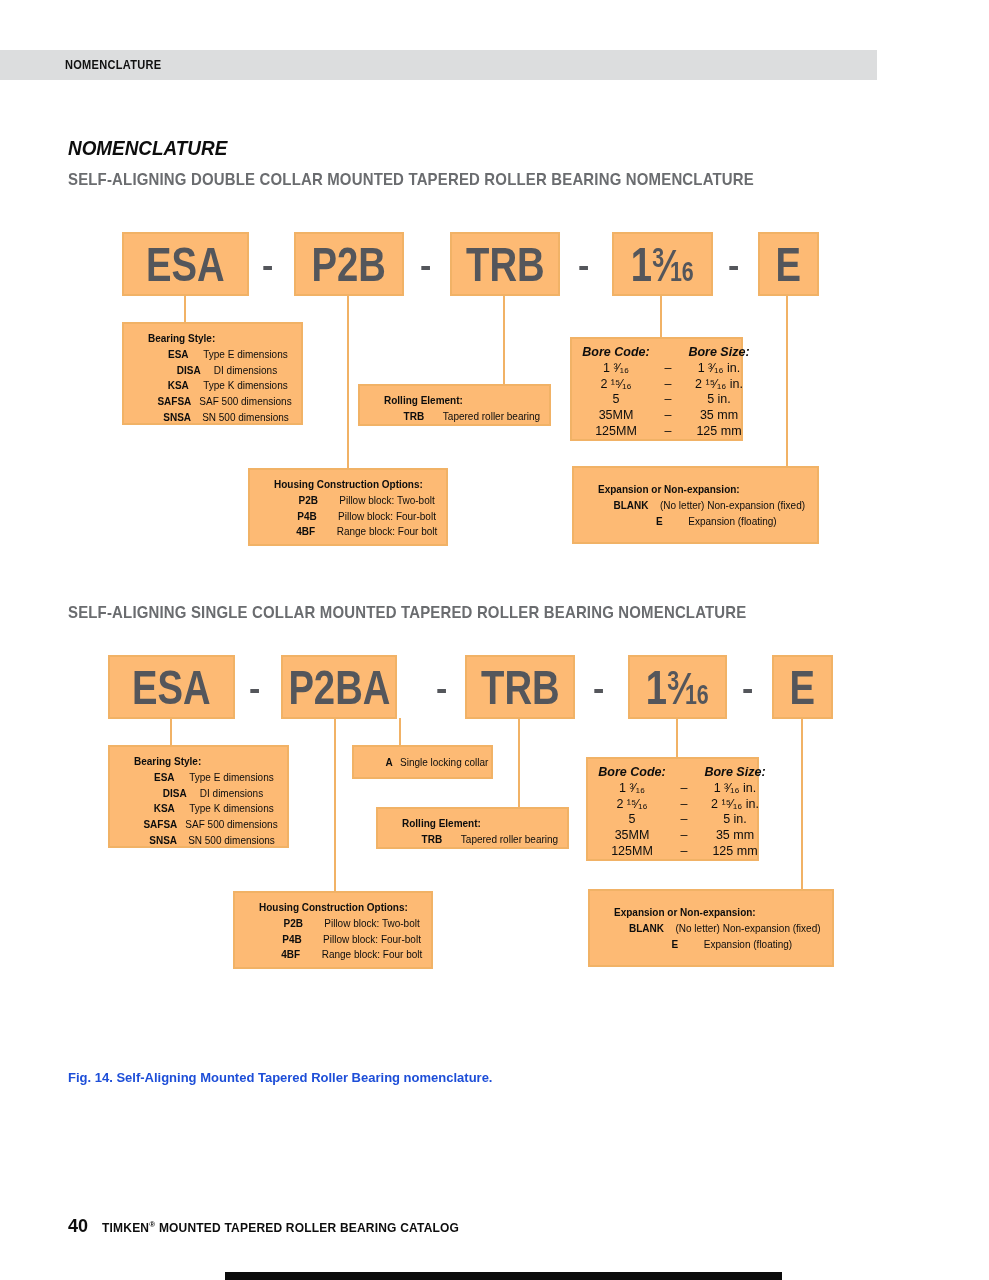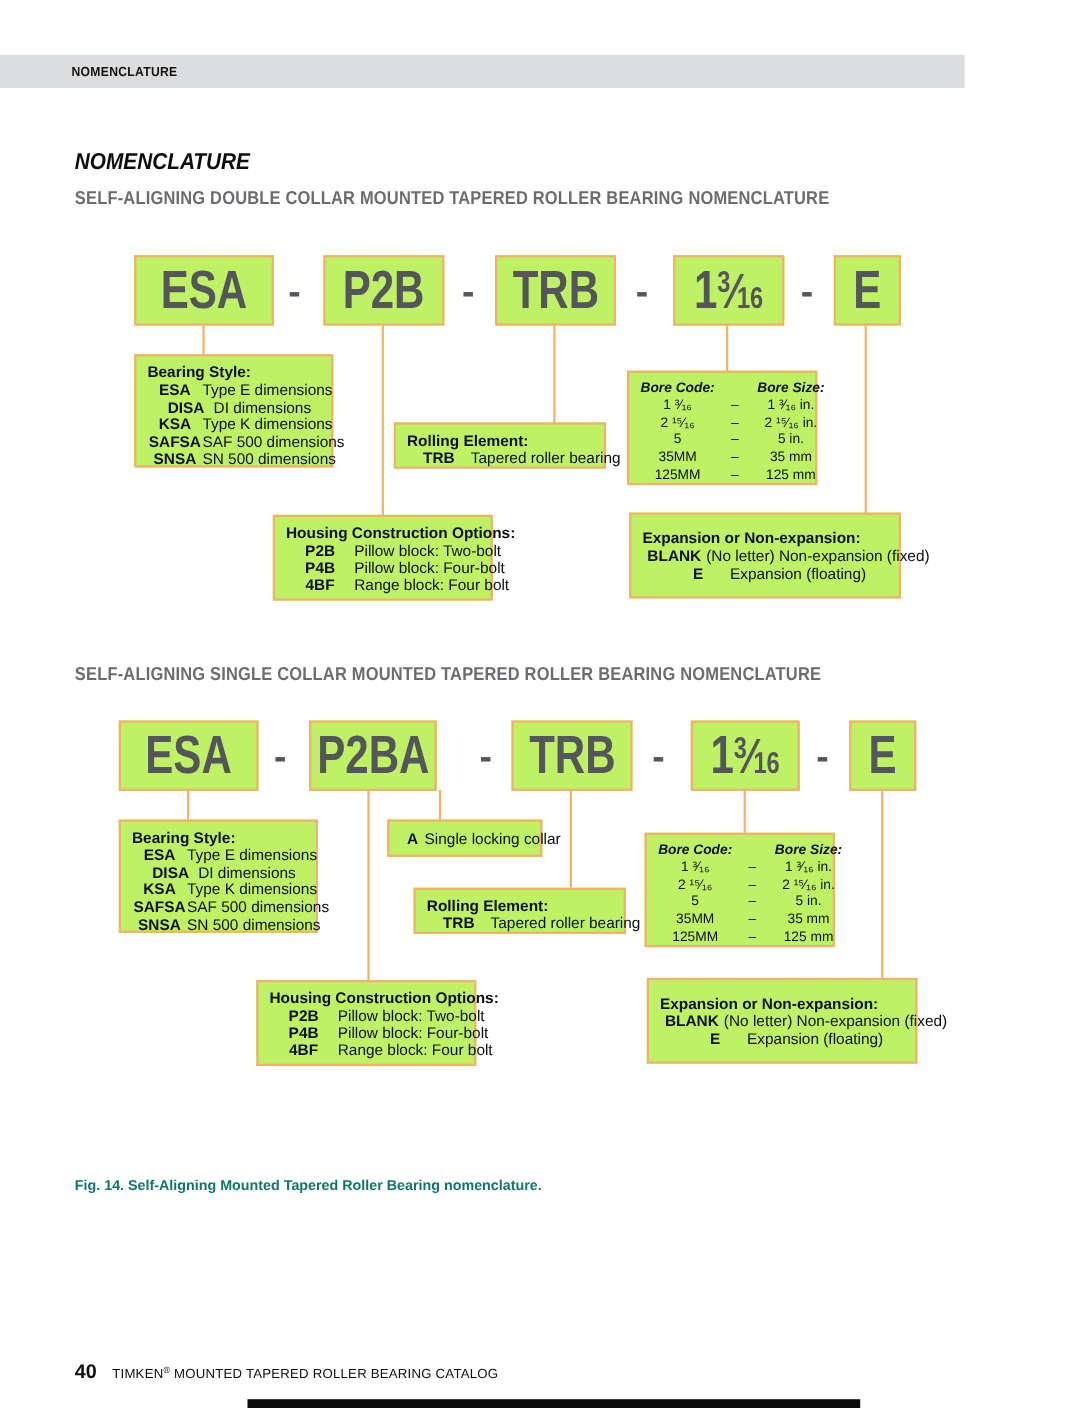--- a/index.html
+++ b/index.html
@@ -17,46 +17,46 @@
   .hdr-gray { position:absolute; left:0; top:50px; width:877px; height:30px; background:#dcddde;
               display:flex; align-items:center; }
   .hdr-crumb { color:#111111; font-weight:bold; font-size:12px; margin-left:65px;
                transform:scaleX(0.92); transform-origin:left center; letter-spacing:0.3px; }
   
   .sec-nomen { position:absolute; left:68px; top:136px; font-size:21px; font-weight:bold; font-style:italic;
                color:#0d0d0d; transform:scaleX(0.9); transform-origin:left center; }
   .sec-sub { position:absolute; left:68px; font-size:17px; font-weight:bold; color:#6a6c6f;
              transform:scaleX(0.88); transform-origin:left center; white-space:nowrap; letter-spacing:0.2px; }
   
-  .obox { position:absolute; background:#bef264; border:2px solid #f1b266; z-index:2; }
+  .obox { position:absolute; background:#fdba74; border:2px solid #f1b266; z-index:2; }
   .bigbox { display:flex; align-items:center; justify-content:center; }
   .bigcode { font-weight:bold; font-size:49px; color:#54565b; transform:scaleX(0.78);
              transform-origin:center; white-space:nowrap; line-height:1; }
   .fnum { font-size:56%; vertical-align:0.52em; }
   .fsl  { font-size:92%; }
   .fden { font-size:56%; vertical-align:0em; }
   .bigdash { position:absolute; z-index:2; color:#54565b; font-weight:bold; font-size:34px; line-height:1; }
   
   .vline { position:absolute; width:2px; background:#f1b266; z-index:1; }
   
-  .ann { padding:7px 8px 4px 10px; font-size:14px; color:#0d0d0d; line-height:15.8px; }
+  .ann { padding:7px 8px 4px 24px; font-size:10px; color:#0d0d0d; line-height:15.8px; }
   .ann-title { font-weight:bold; white-space:nowrap; }
   .ann-row { white-space:nowrap;text-align:center; }
   .ann-code { display:inline-block; font-weight:bold; }
   .w50 { width:50px; } .w58 { width:58px; } .w62 { width:62px; } .w22 { width:22px; }
   .ann-desc { }
   
   .bore { padding:6px 4px 4px 6px; font-size:12.5px; line-height:15.8px; color:#0d0d0d; }
   .bore-grid { display:grid; grid-template-columns:76px 28px 74px; }
   .bore-grid > span { text-align:center; white-space:nowrap; }
   .bore-head { font-weight:bold;font-style:italic; }
-  .caption { position:absolute; left:68px; top:1070px; font-size:13px; font-weight:bold; color:#0f766e; }
+  .caption { position:absolute; left:68px; top:1070px; font-size:13px; font-weight:bold; color:#1d4ed8; }
   .footer { position:absolute; left:68px; top:1216px; display:flex; align-items:baseline; }
-  .footer-num { font-size:18px; font-weight:bold; color:#0d0d0d;margin-top:21px; }
-  .footer-cat { font-size:12px; font-weight:normal; color:#0d0d0d; margin-left:14px; letter-spacing:0.2px; }
+  .footer-num { font-size:18px; font-weight:bold; color:#0d0d0d; }
+  .footer-cat { font-size:12px; font-weight:bold; color:#0d0d0d; margin-left:14px; letter-spacing:0.2px; }
   .reg { font-size:8px; vertical-align:super; }
   .bottom-bar { position:absolute; left:225px; top:1272px; width:557px; height:8px; background:#0b0b0b; }
 </style>
 </head>
 <body>
 
 <div id="page">
 
   <div class="hdr-gray">
     <div class="hdr-crumb">NOMENCLATURE</div>

